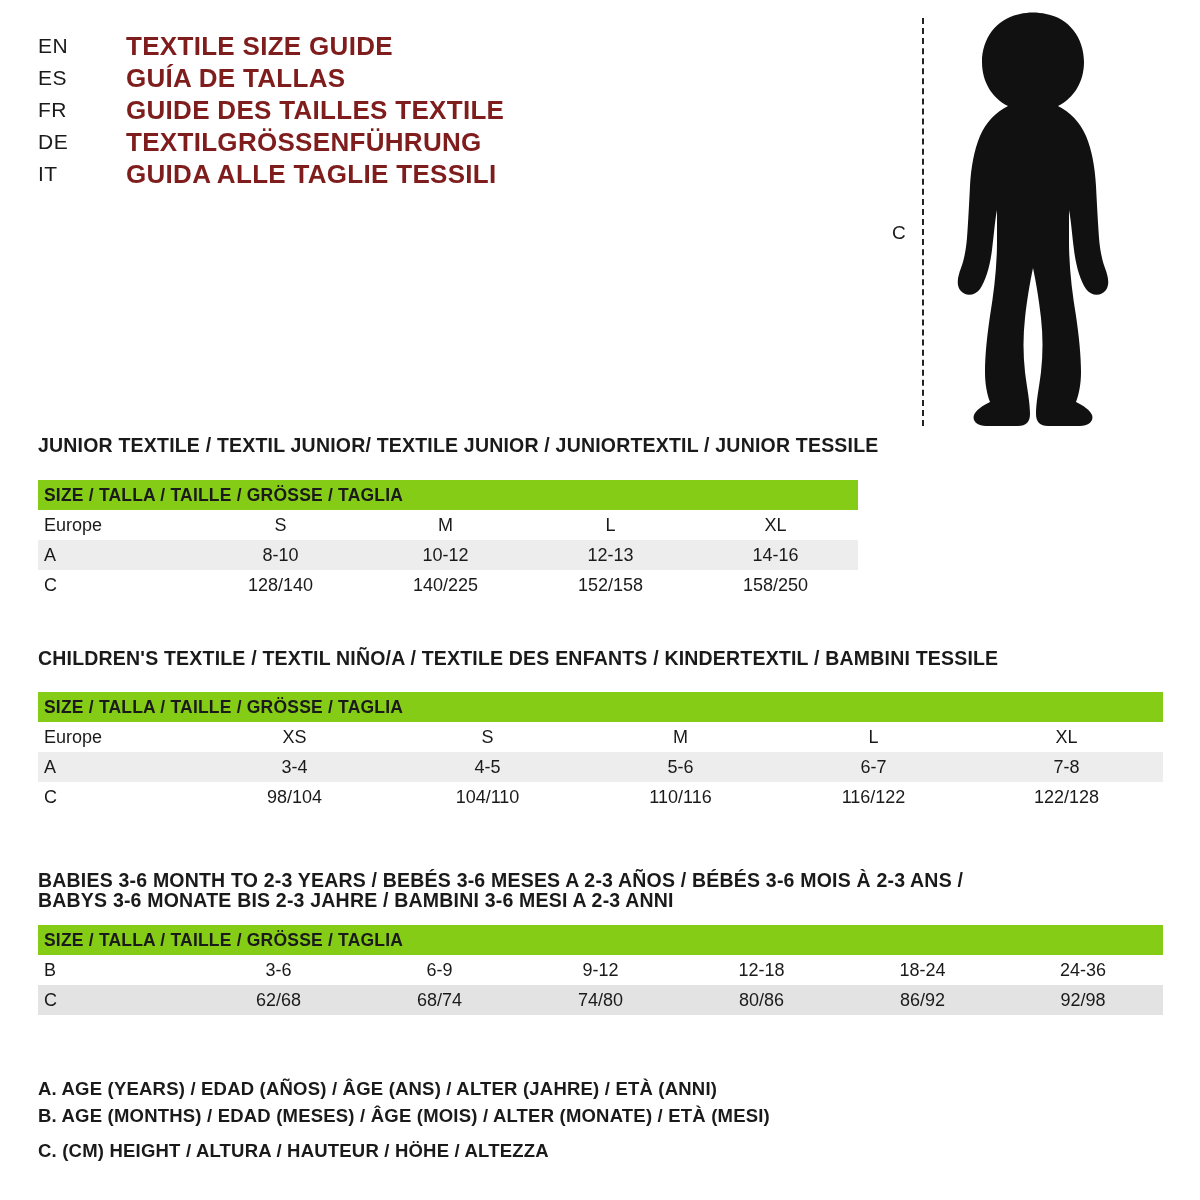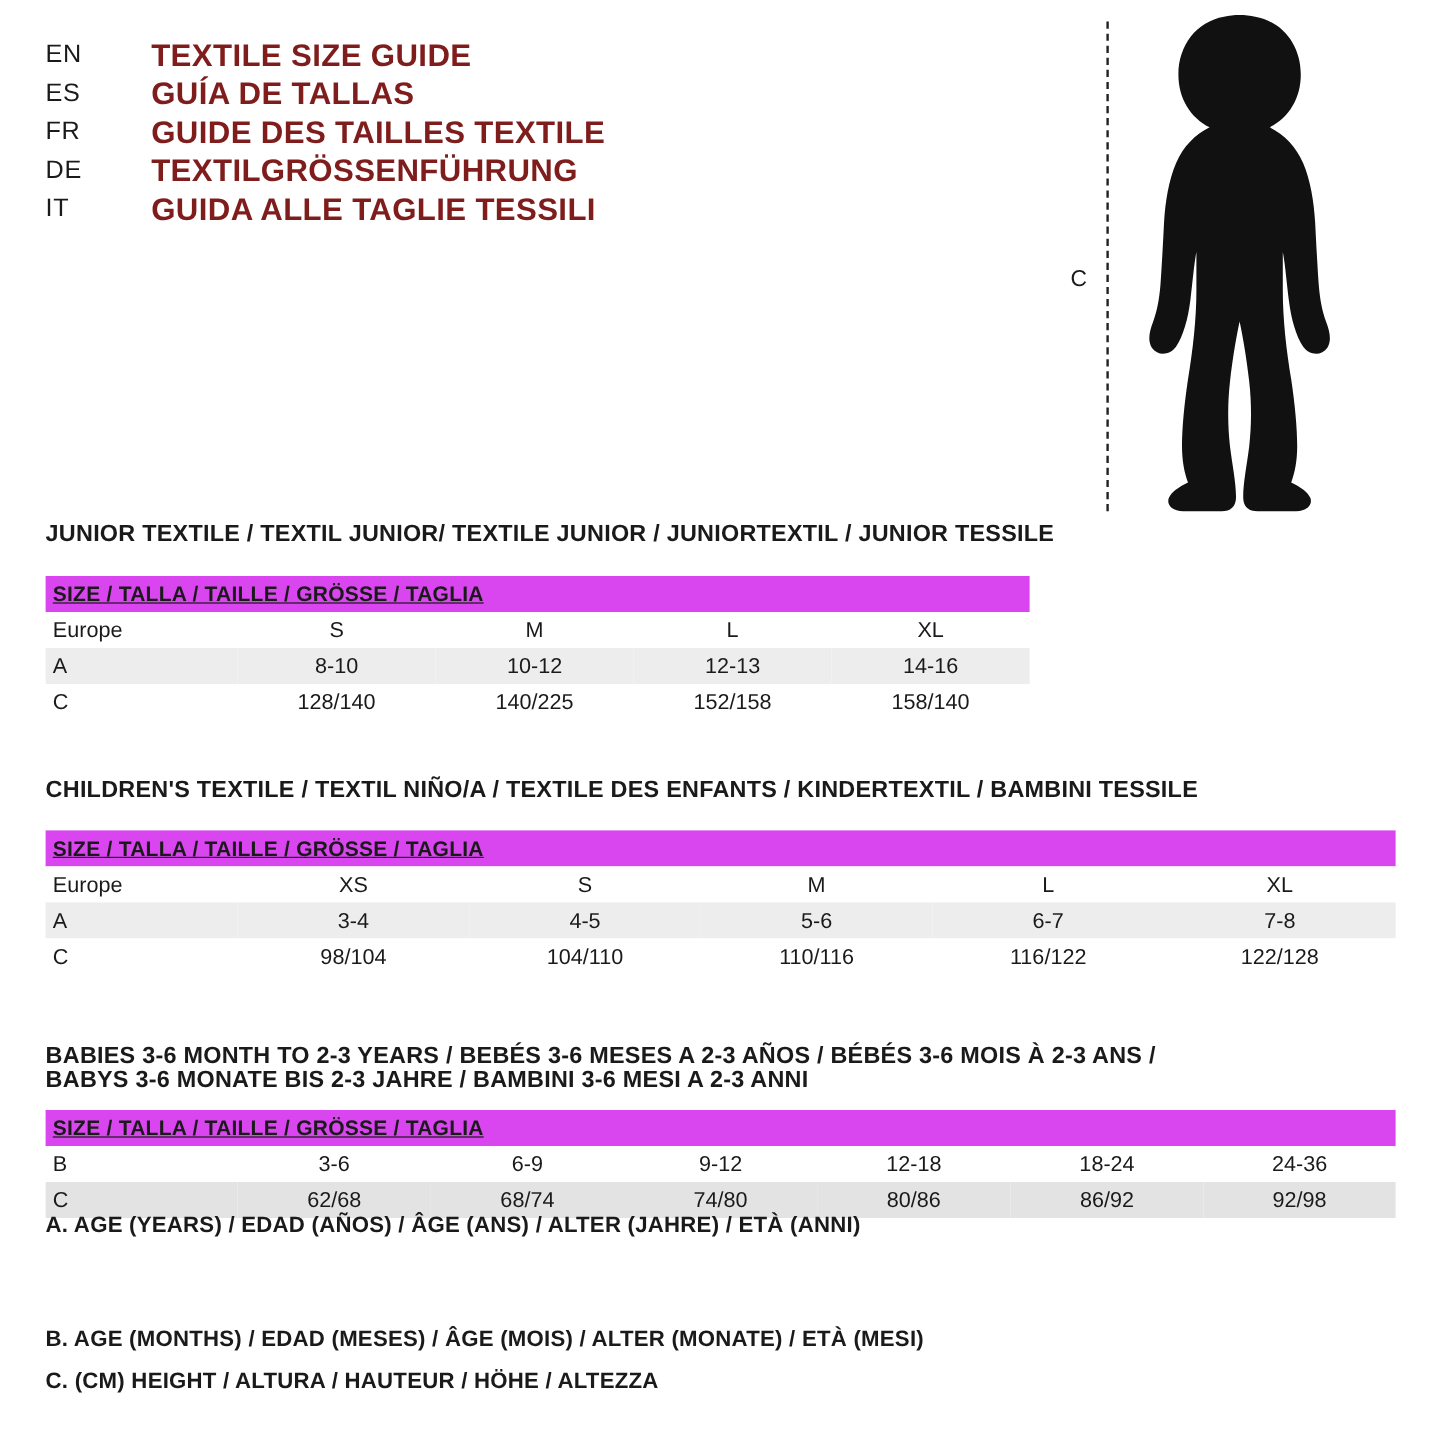--- a/index.html
+++ b/index.html
@@ -98,26 +98,25 @@
     font-size: 18px;
     color: #1a1a1a;
   }
   table.size-table td {
     height: 30px;
     padding: 0 6px;
     vertical-align: middle;
     white-space: nowrap;
   }
   .hdr-band td {
-    background: #d946ef;
+    background: #84cc16;
     font-weight: bold;
     letter-spacing: 0.2px;
     font-size: 17.5px;
     text-transform: uppercase;
-    text-decoration: underline;
   }
   .row-white td { background: #ffffff; }
   .row-grey td  { background: #ededed; }
   .row-grey2 td { background: #e3e3e3; }
   .lbl { text-align: left; padding-left: 8px; }
   .val { text-align: center; }
 
   
   .legend {
     position: absolute;
@@ -199,21 +198,21 @@
       <td class="val">8-10</td>
       <td class="val">10-12</td>
       <td class="val">12-13</td>
       <td class="val">14-16</td>
     </tr>
     <tr class="row-white">
       <td class="lbl">C</td>
       <td class="val">128/140</td>
       <td class="val">140/225</td>
       <td class="val">152/158</td>
-      <td class="val">158/140</td>
+      <td class="val">158/250</td>
     </tr>
   </tbody>
     </table>
 
   <div class="sec-title" style="top:643px">CHILDREN'S TEXTILE / TEXTIL NIÑO/A / TEXTILE DES ENFANTS / KINDERTEXTIL / BAMBINI TESSILE</div>
 
   <table class="size-table" style="top:692px; width:1125px;">
     <tbody>
         <tr class="hdr-band">
       <td colspan="6" class="lbl">SIZE / TALLA / TAILLE / GRÖSSE / TAGLIA</td>
@@ -267,17 +266,17 @@
       <td class="val">62/68</td>
       <td class="val">68/74</td>
       <td class="val">74/80</td>
       <td class="val">80/86</td>
       <td class="val">86/92</td>
       <td class="val">92/98</td>
     </tr>
   </tbody>
     </table>
 
-  <div class="legend" style="top:1005px">A. AGE (YEARS) / EDAD (AÑOS) / ÂGE (ANS) / ALTER (JAHRE) / ETÀ (ANNI)</div>
+  <div class="legend" style="top:1073px">A. AGE (YEARS) / EDAD (AÑOS) / ÂGE (ANS) / ALTER (JAHRE) / ETÀ (ANNI)</div>
   <div class="legend mixedcase" style="top:1135px">C. (cm) HEIGHT / ALTURA / HAUTEUR / HÖHE / ALTEZZA</div>
   <div class="legend" style="top:1100px">B. AGE (MONTHS) / EDAD (MESES) / ÂGE (MOIS) / ALTER (MONATE) / ETÀ (MESI)</div>
 
 </div>
 
 </body></html>

